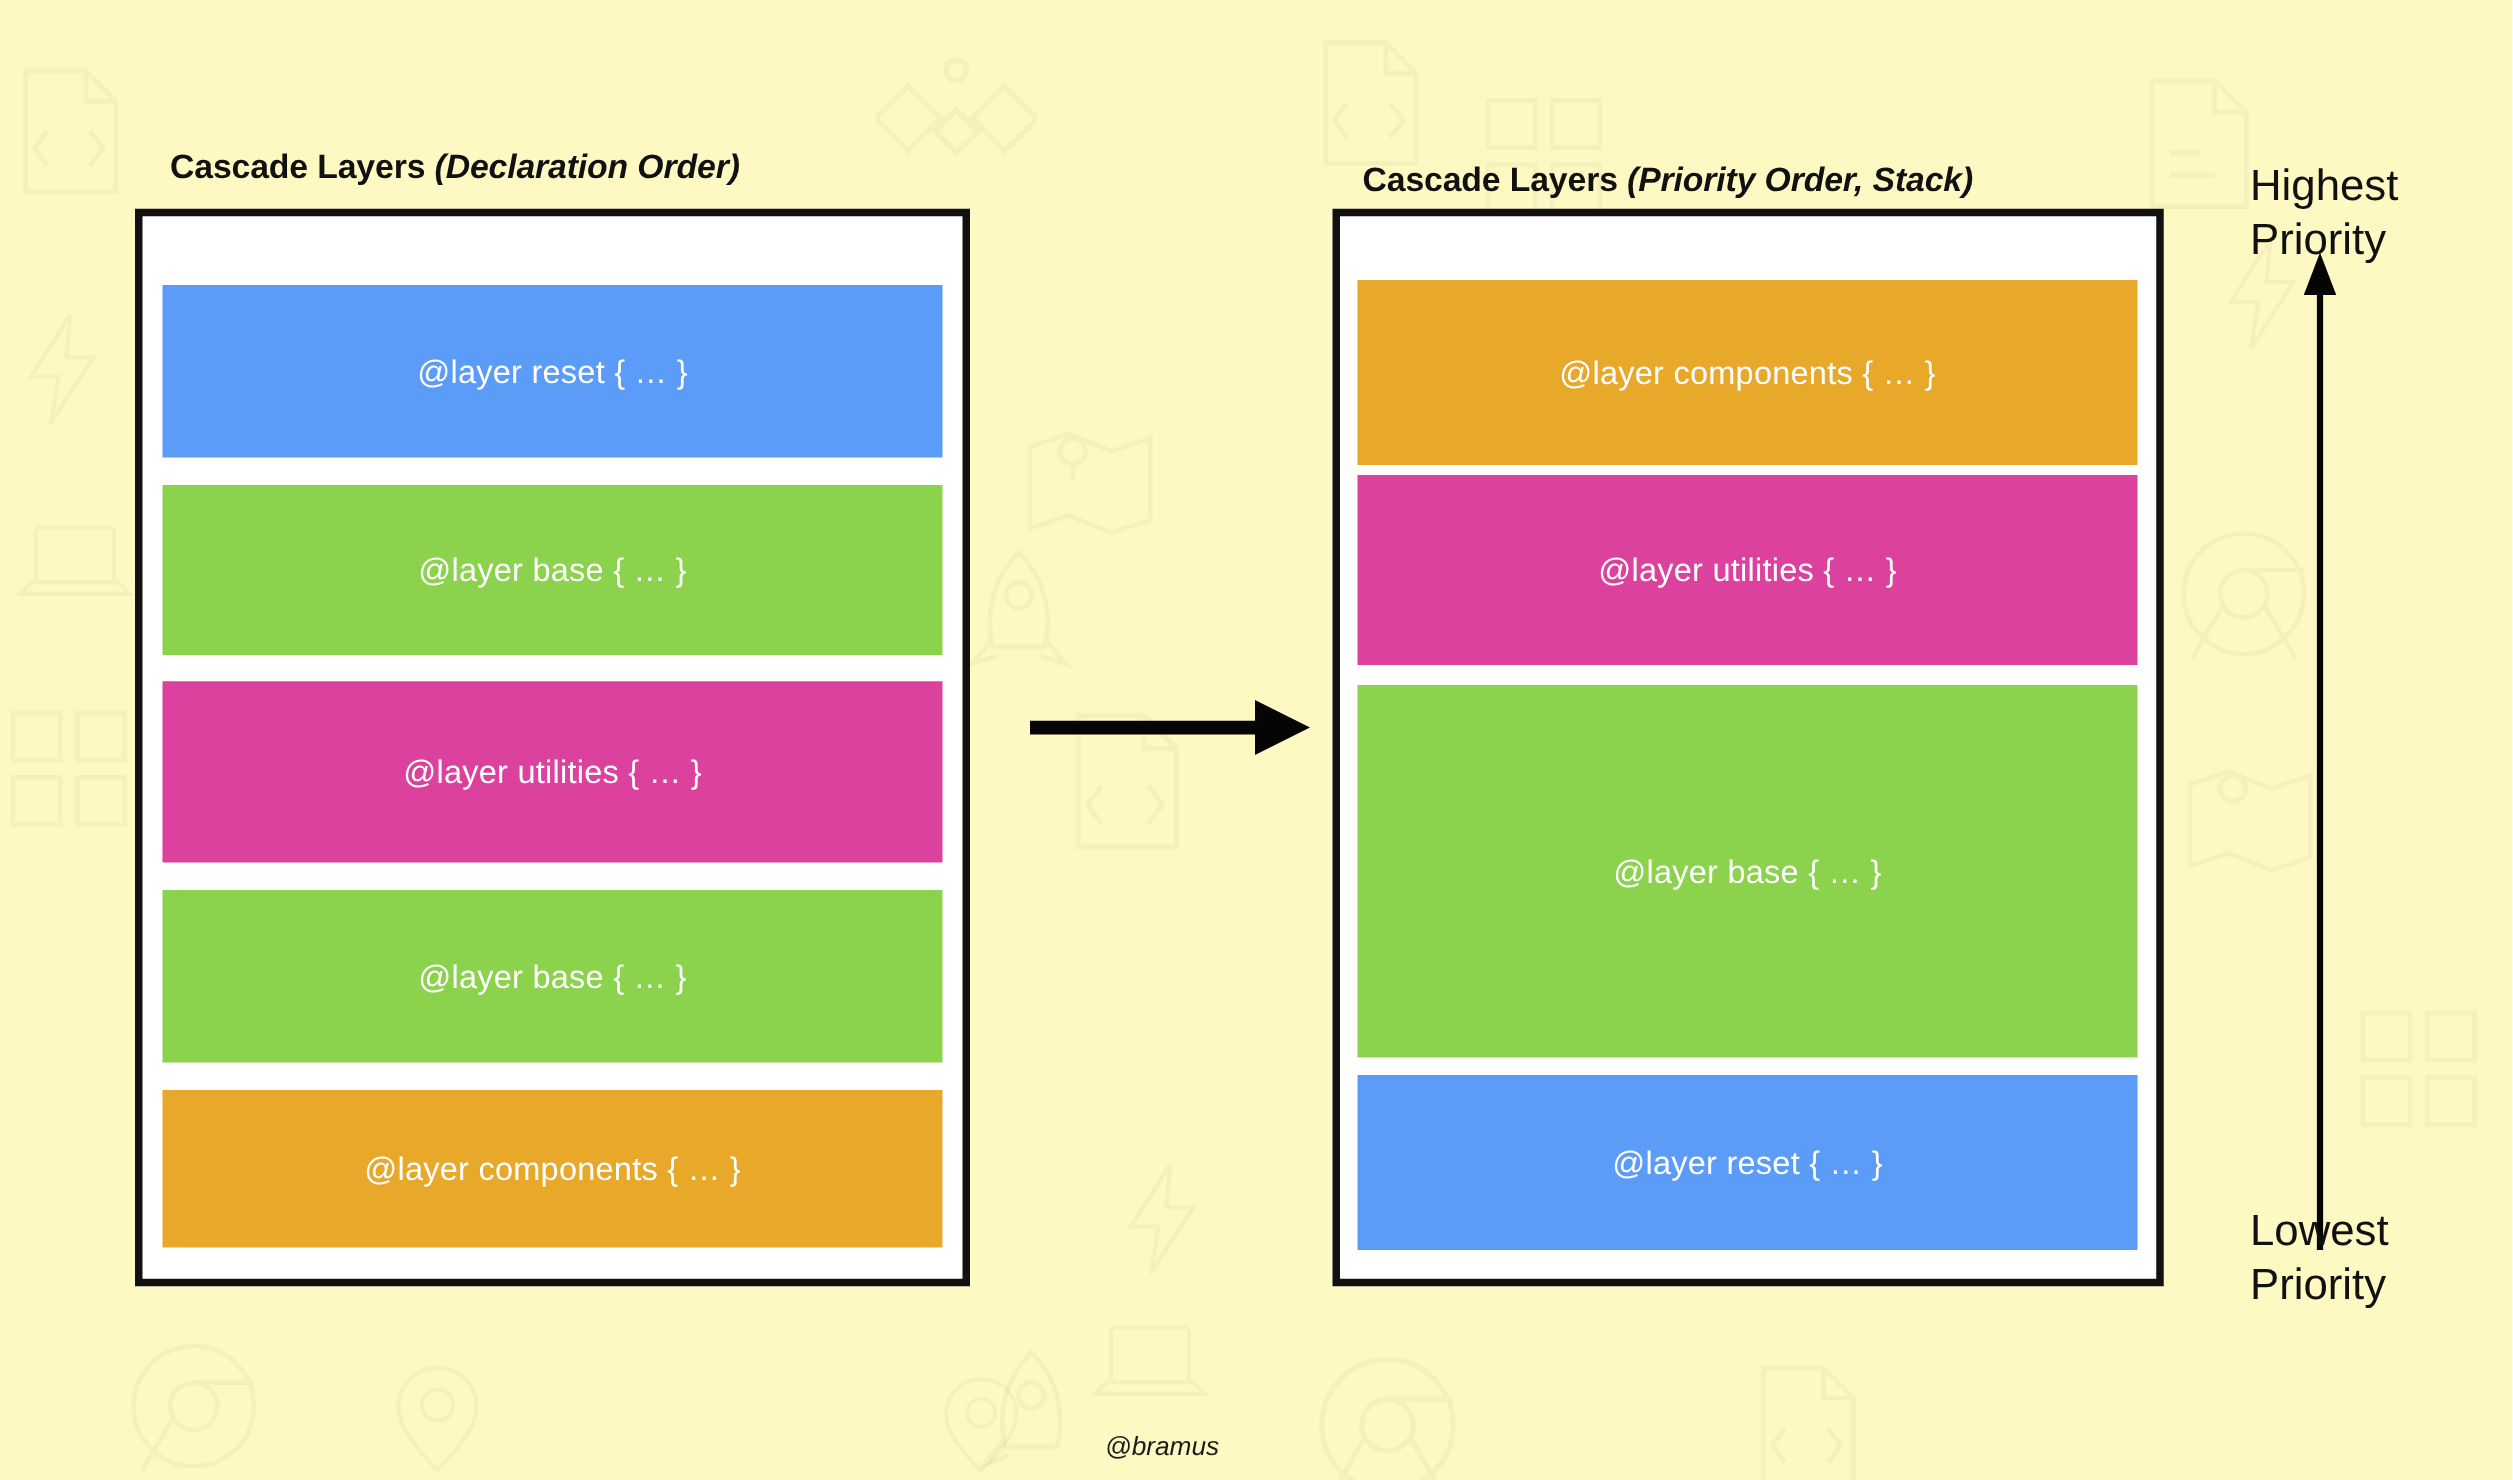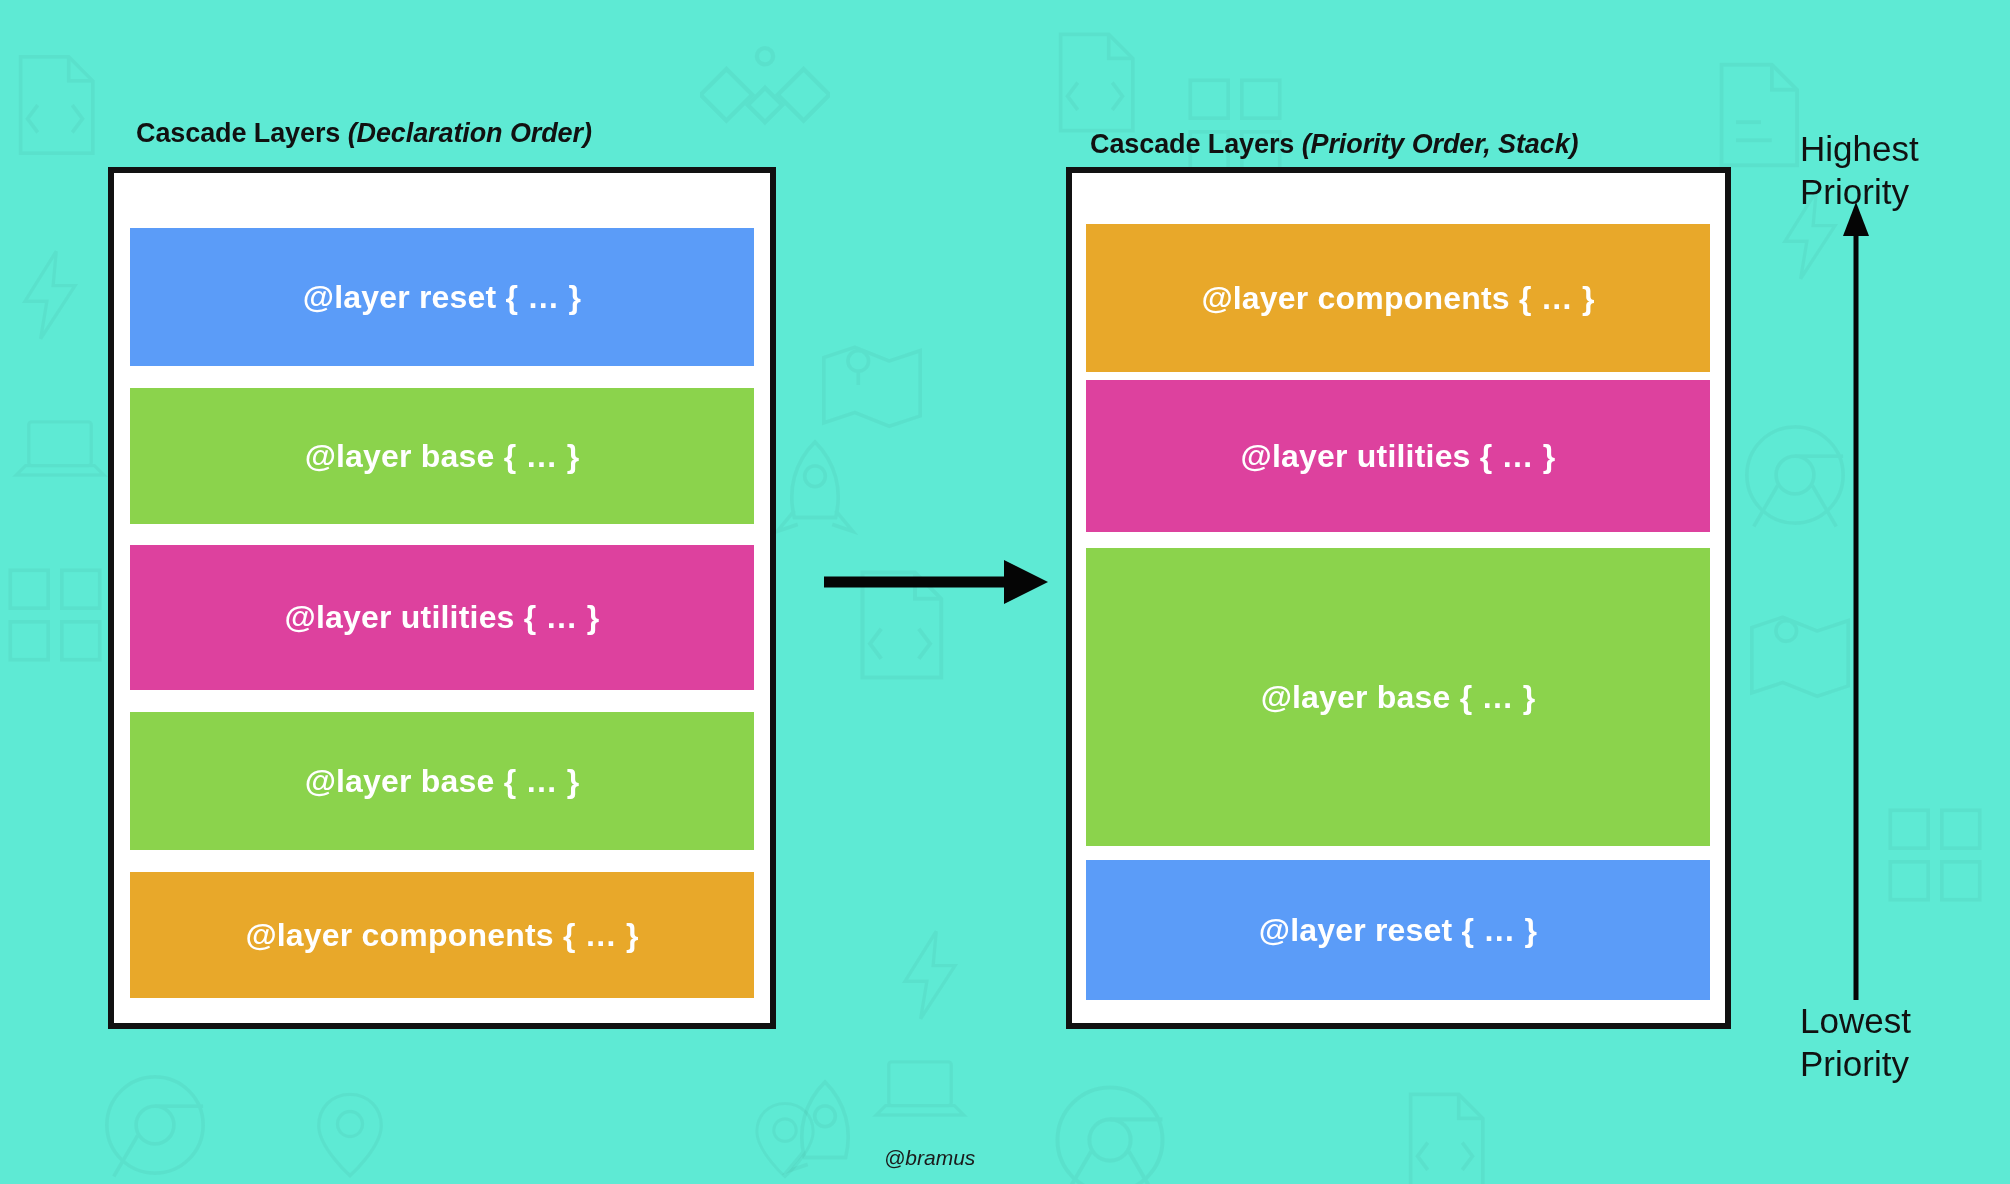--- a/index.html
+++ b/index.html
@@ -8,21 +8,21 @@
     background: #ffffff;
   }
   body {
     font-family: "Liberation Sans", "DejaVu Sans", sans-serif;
     -webkit-font-smoothing: antialiased;
   }
   #stage {
     position: relative;
     width: 2010px;
     height: 1184px;
-    background: #5eead4;
+    background: #fef9c3;
     overflow: hidden;
   }
 
   
   #watermarks {
     position: absolute;
     inset: 0;
     pointer-events: none;
     z-index: 0;
   }
@@ -59,22 +59,22 @@
   .layer-block {
     position: absolute;
     display: flex;
     align-items: center;
     justify-content: center;
     box-sizing: border-box;
     z-index: 3;
   }
   .layer-block .label {
     color: #ffffff;
-    font-size: 32px;
-    font-weight: bold;
+    font-size: 26px;
+    font-weight: normal;
     letter-spacing: 0.2px;
     white-space: nowrap;
     text-shadow: 0 0 1px rgba(0,0,0,0.04);
   }
 
   
   #flow-arrow {
     position: absolute;
     left: 824px;
     top: 552px;
@@ -84,21 +84,21 @@
   }
   .axis-label {
     position: absolute;
     font-size: 35px;
     color: #111111;
     line-height: 1.22;
     white-space: pre-line;
     z-index: 4;
   }
   #axis-high { left: 1800px; top: 128px; }
-  #axis-low  { left: 1800px; top: 1000px; }
+  #axis-low  { left: 1800px; top: 964px; }
   #axis-line {
     position: absolute;
     left: 1836px;
     top: 200px;
     width: 40px;
     height: 800px;
     z-index: 4;
   }
 
   

